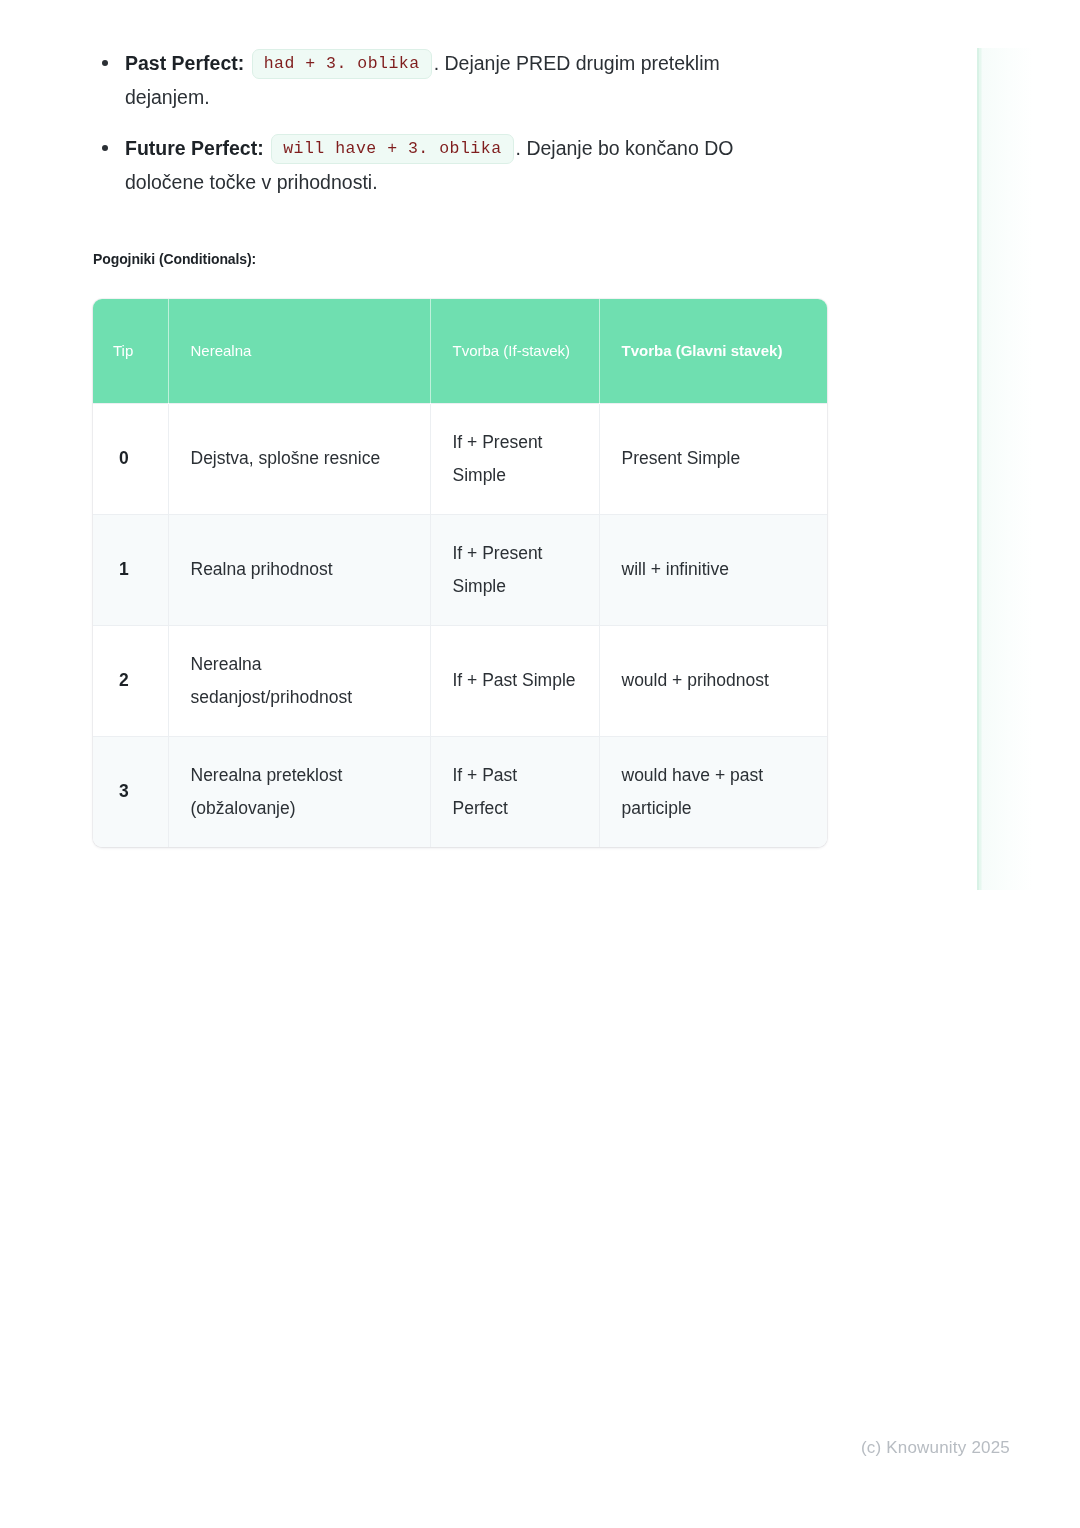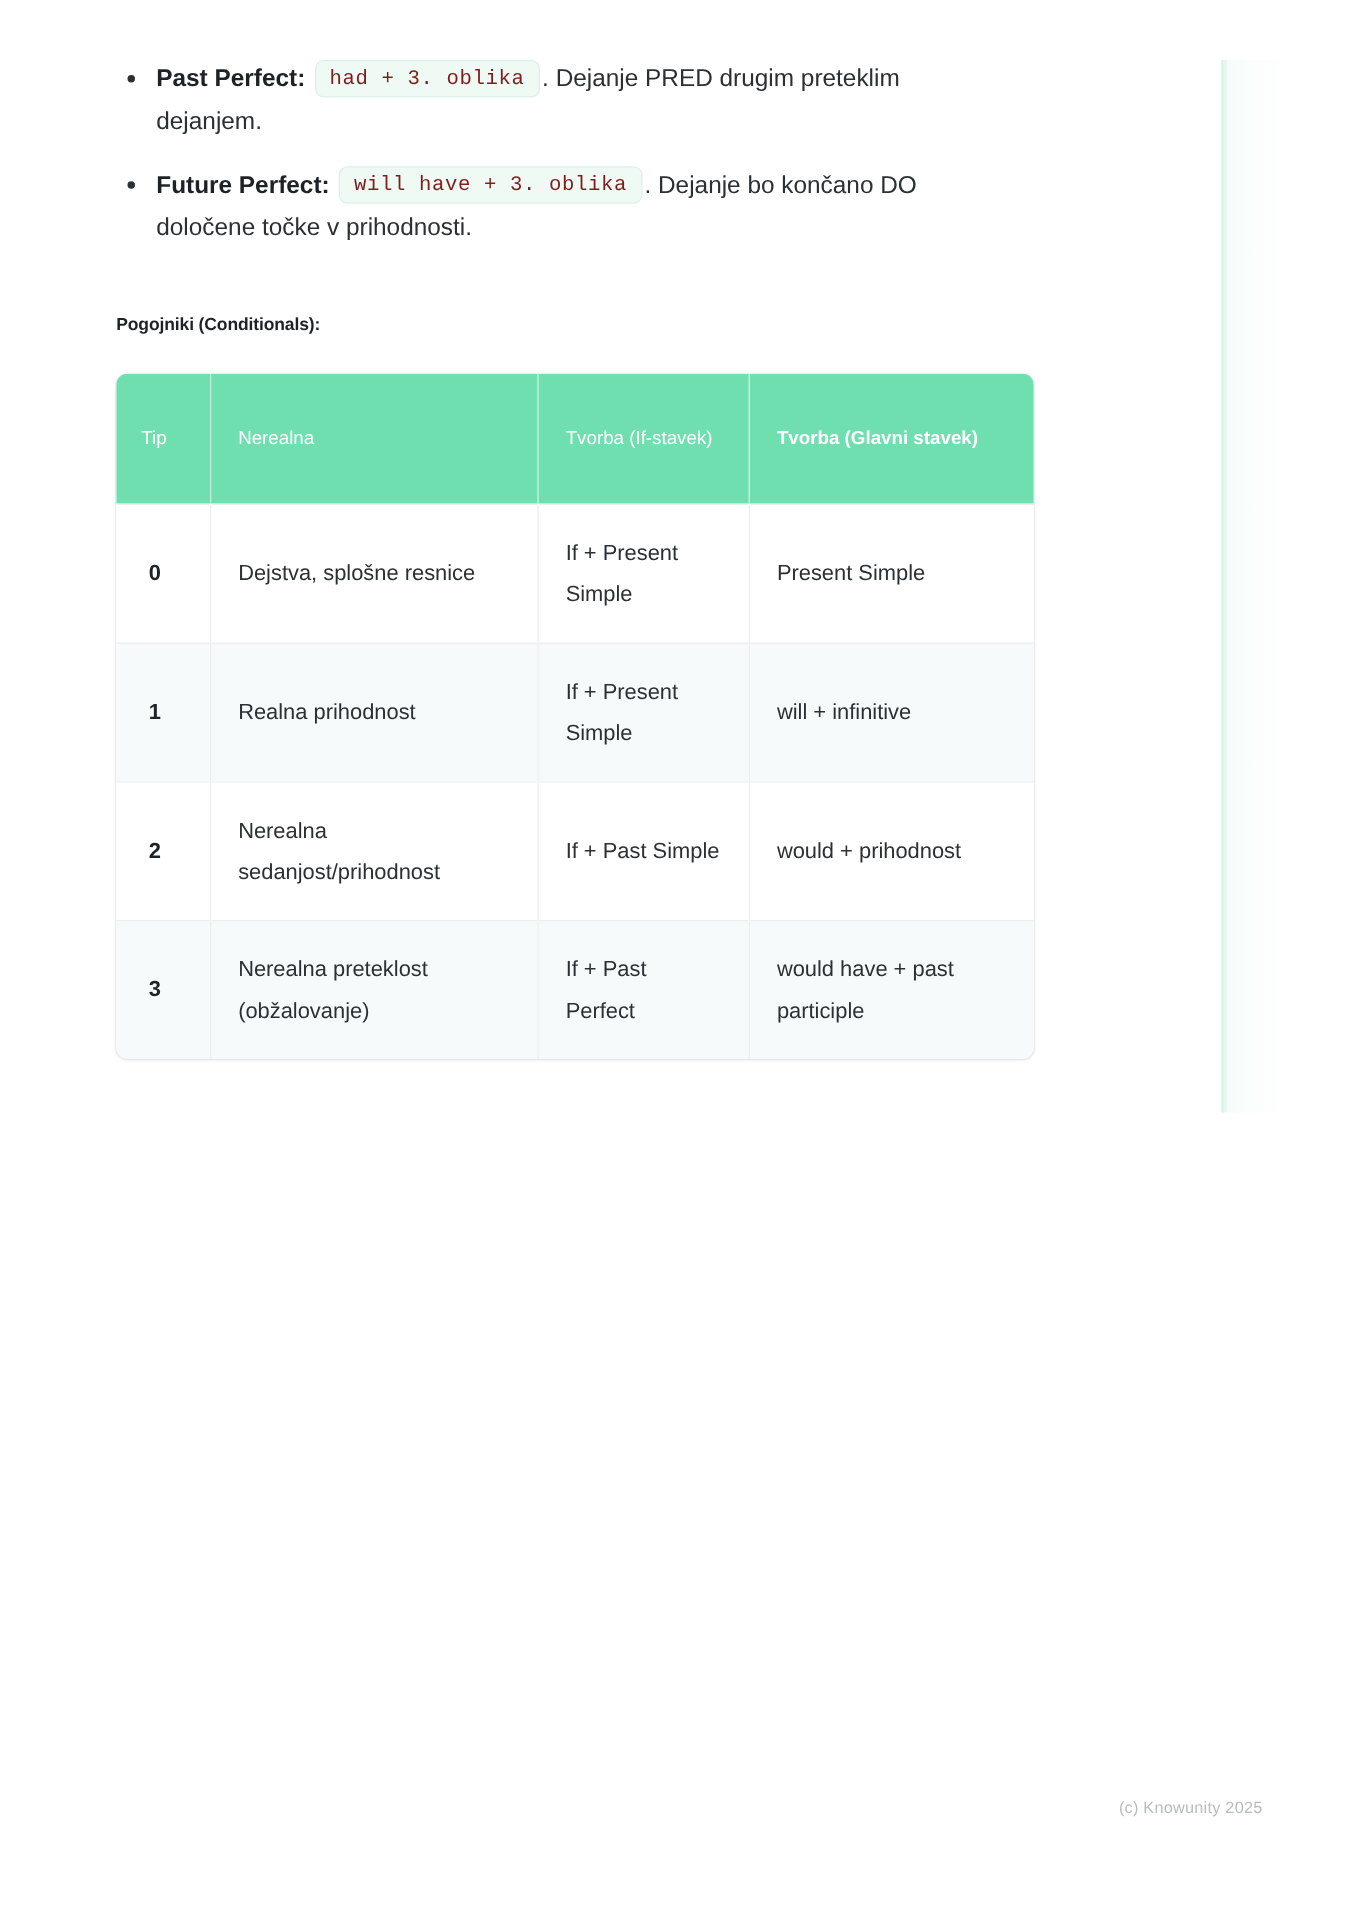--- a/index.html
+++ b/index.html
@@ -145,21 +145,21 @@
     padding-left: 26px;
   }
 
   
   .footer {
     position: absolute;
     left: 0;
     top: 1438px;
     width: 1010px;
     text-align: right;
-    font-size: 13px;
+    font-size: 17px;
     color: #b7bcc2;
     letter-spacing: 0.2px;
   }
 </style>
 </head>
 <body>
 
 <div class="edge-strip"></div>
 
 <div class="content">

